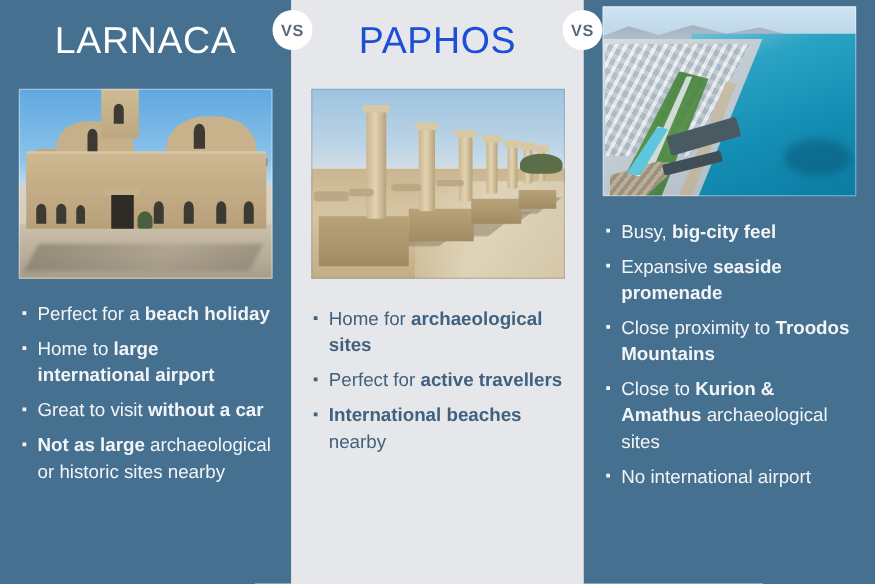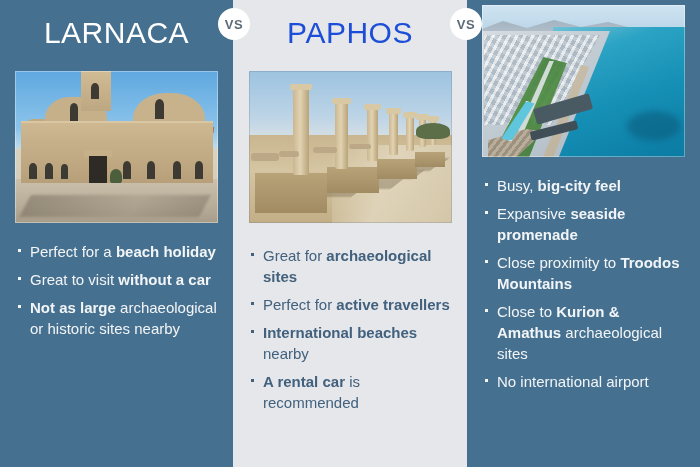--- a/index.html
+++ b/index.html
@@ -326,20 +326,21 @@
         <div class="ln-win" style="left:140px;bottom:104px;width:9px;height:20px;"></div>
         <div class="ln-porch"></div>
         <div class="ln-door"></div>
         <div class="ln-bush"></div>
       </div>
       <div class="photo-frame"></div>
     </div>
 
     <ul class="bullets">
       <li><span>Perfect for a </span><b>beach holiday</b></li>
+      <li><span>Home to </span><b>large international airport</b></li>
       <li><span>Great to visit </span><b>without a car</b></li>
       <li><b>Not as large</b><span> archaeological or historic sites nearby</span></li>
     </ul>
   </section>
 
   <section class="panel panel-middle">
     <div class="title-block">
       <h2 class="panel-title">PAPHOS</h2>
       <div class="title-rule"></div>
     </div>
@@ -371,24 +372,23 @@
         <div class="pp-rubble" style="left:2px;bottom:62px;width:28px;height:8px;"></div>
         <div class="pp-rubble" style="left:30px;bottom:66px;width:20px;height:6px;"></div>
         <div class="pp-rubble" style="left:64px;bottom:70px;width:24px;height:6px;"></div>
         <div class="pp-rubble" style="left:100px;bottom:74px;width:22px;height:5px;"></div>
         <div class="pp-tree"></div>
       </div>
       <div class="photo-frame"></div>
     </div>
 
     <ul class="bullets">
-      <li><span>Great for </span><b>archaeological sites</b></li>
+      <li><span>Home for </span><b>archaeological sites</b></li>
       <li><span>Perfect for </span><b>active travellers</b></li>
       <li><b>International beaches</b><span> nearby</span></li>
-      <li><b>A rental car</b><span> is recommended</span></li>
     </ul>
   </section>
 
   <section class="panel panel-right">
 
     <div class="photo-wrap">
       <div class="photo photo-limassol">
         <div class="lm-hills"></div>
         <div class="lm-sea"></div>
         <div class="lm-sea-dark"></div>

